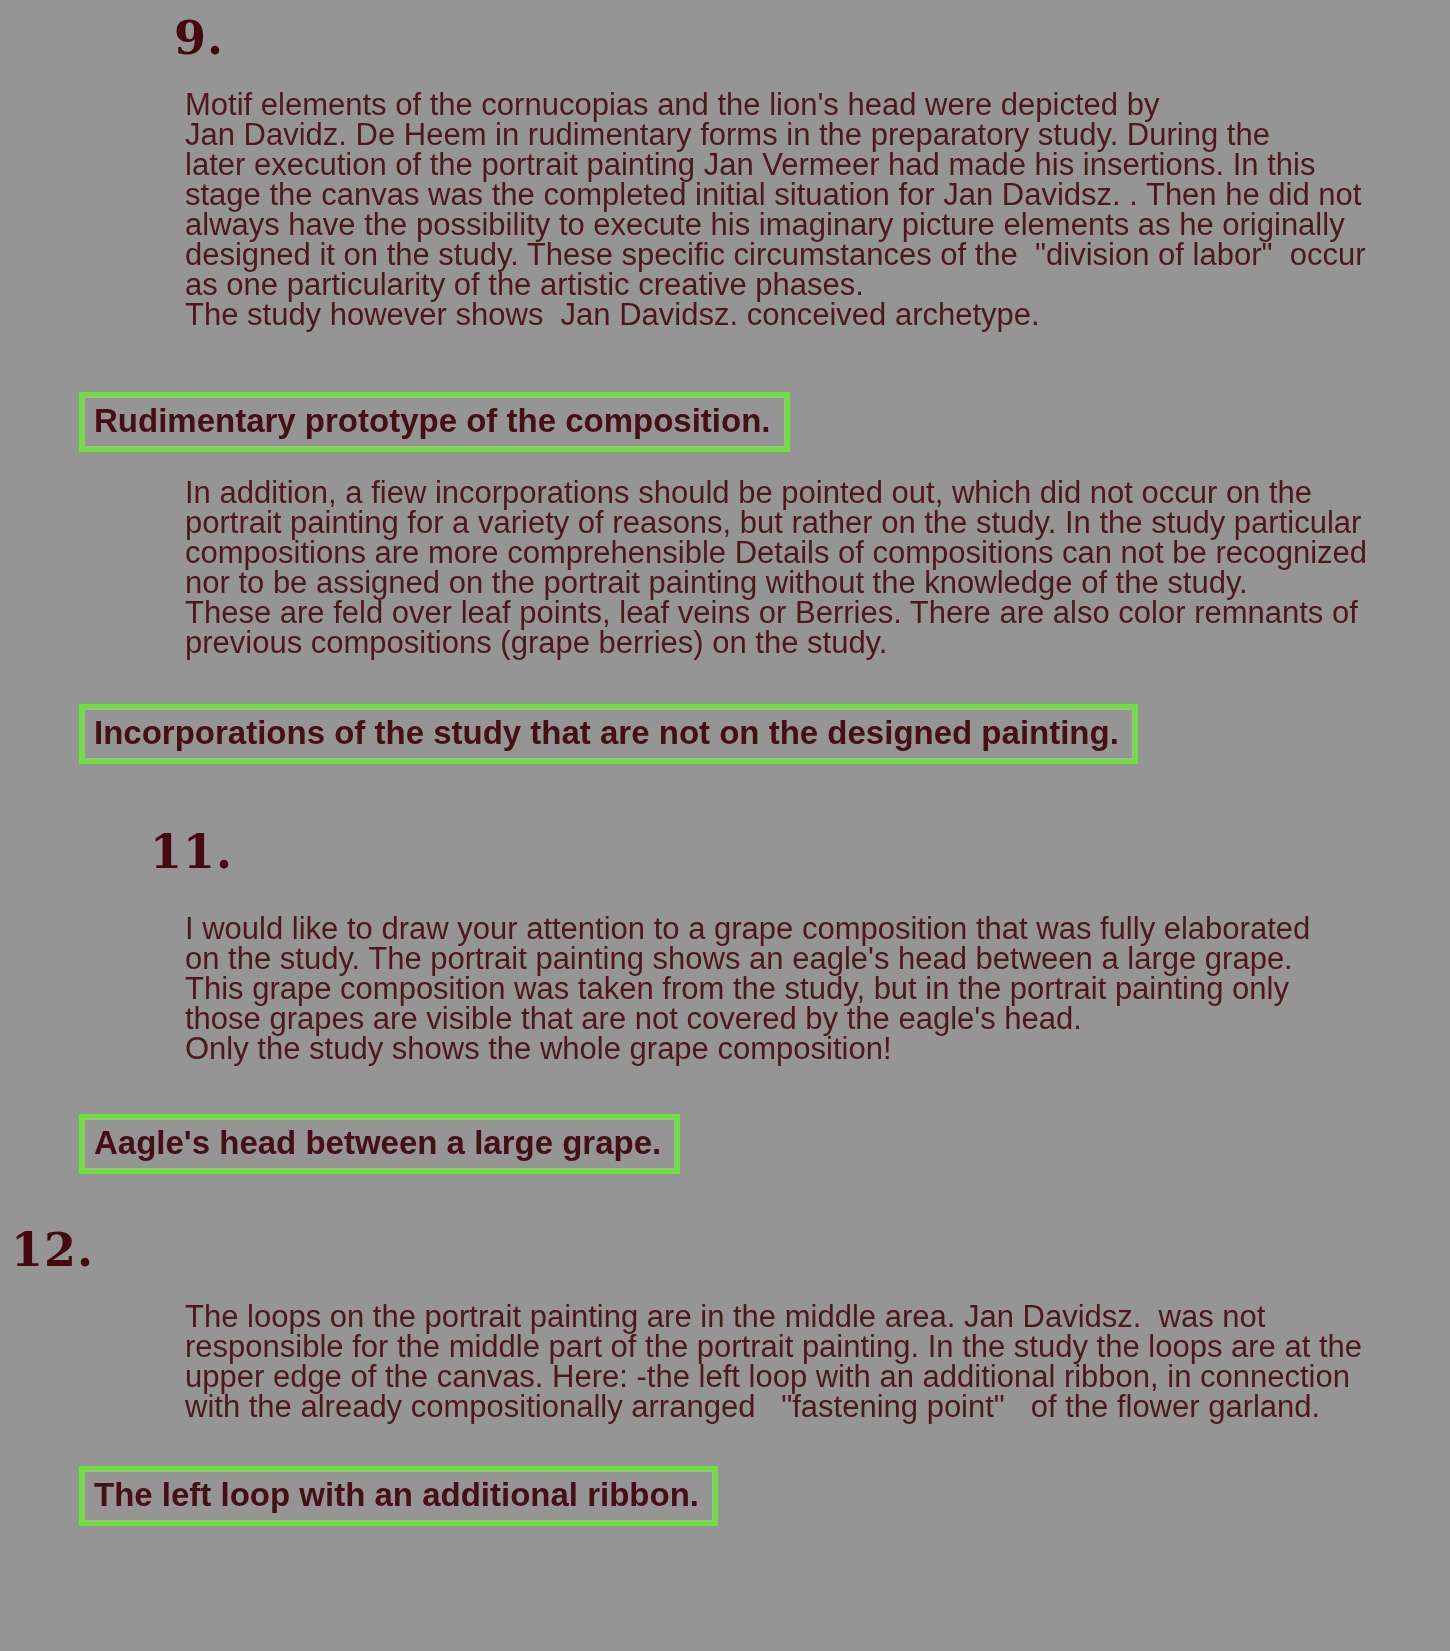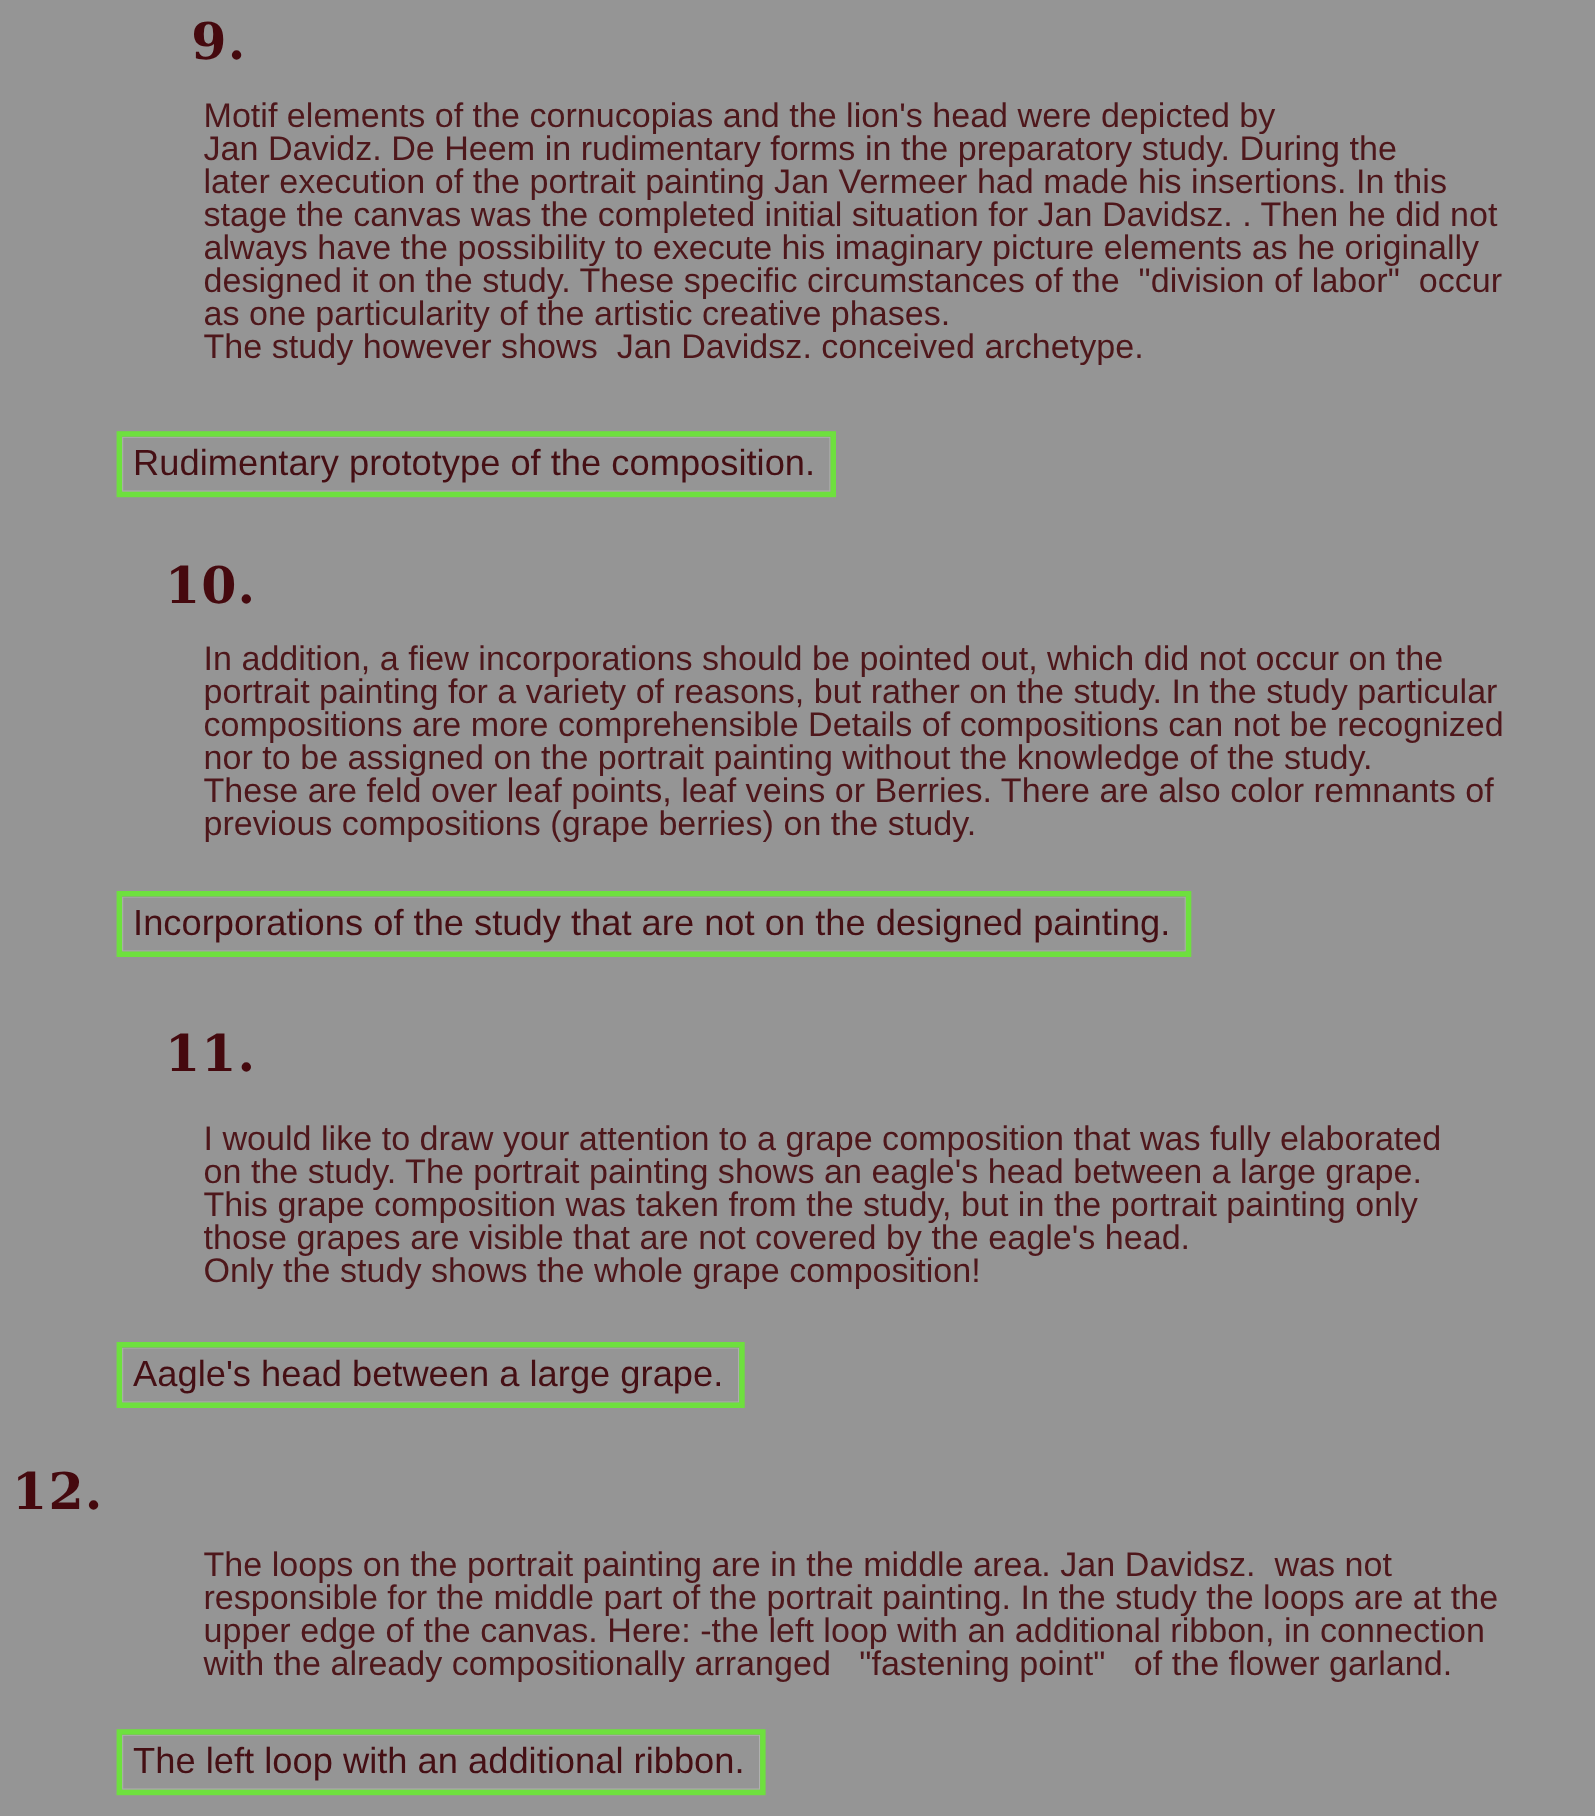--- a/index.html
+++ b/index.html
@@ -36,21 +36,22 @@
   }
   .section-paragraph {
     padding-left: 185px;
     margin-top: 26px;
     font-size: 31px;
     line-height: 30px;
     color: #4e171b;
     white-space: pre;
   }
   .caption-row {
-    margin-left: 106px;
+    margin-left: 79px;
+    font-weight: bold;
   }
   .caption-box {
     display: inline-block;
     border: 5px solid #6ee03e;
     padding: 4px 14px 6px 10px;
     font-size: 33px;
     line-height: 40px;
     color: #450f14;
     background: transparent;
     box-shadow: inset 0 0 0 1px rgba(255,255,255,0.25);
@@ -83,23 +84,20 @@
 always have the possibility to execute his imaginary picture elements as he originally
 designed it on the study. These specific circumstances of the  "division of labor"  occur
 as one particularity of the artistic creative phases.
 The study however shows  Jan Davidsz. conceived archetype.</div>
     <div class="caption-row">
       <span class="caption-box"><span>Rudimentary prototype of the composition.</span></span>
     </div>
   </section>
 
   <section id="sec10">
-    <div class="section-heading">
-      <span class="num">10.</span>
-    </div>
     <div class="section-paragraph">In addition, a fiew incorporations should be pointed out, which did not occur on the
 portrait painting for a variety of reasons, but rather on the study. In the study particular
 compositions are more comprehensible Details of compositions can not be recognized
 nor to be assigned on the portrait painting without the knowledge of the study.
 These are feld over leaf points, leaf veins or Berries. There are also color remnants of
 previous compositions (grape berries) on the study.</div>
     <div class="caption-row">
       <span class="caption-box"><span>Incorporations of the study that are not on the designed painting.</span></span>
     </div>
   </section>

